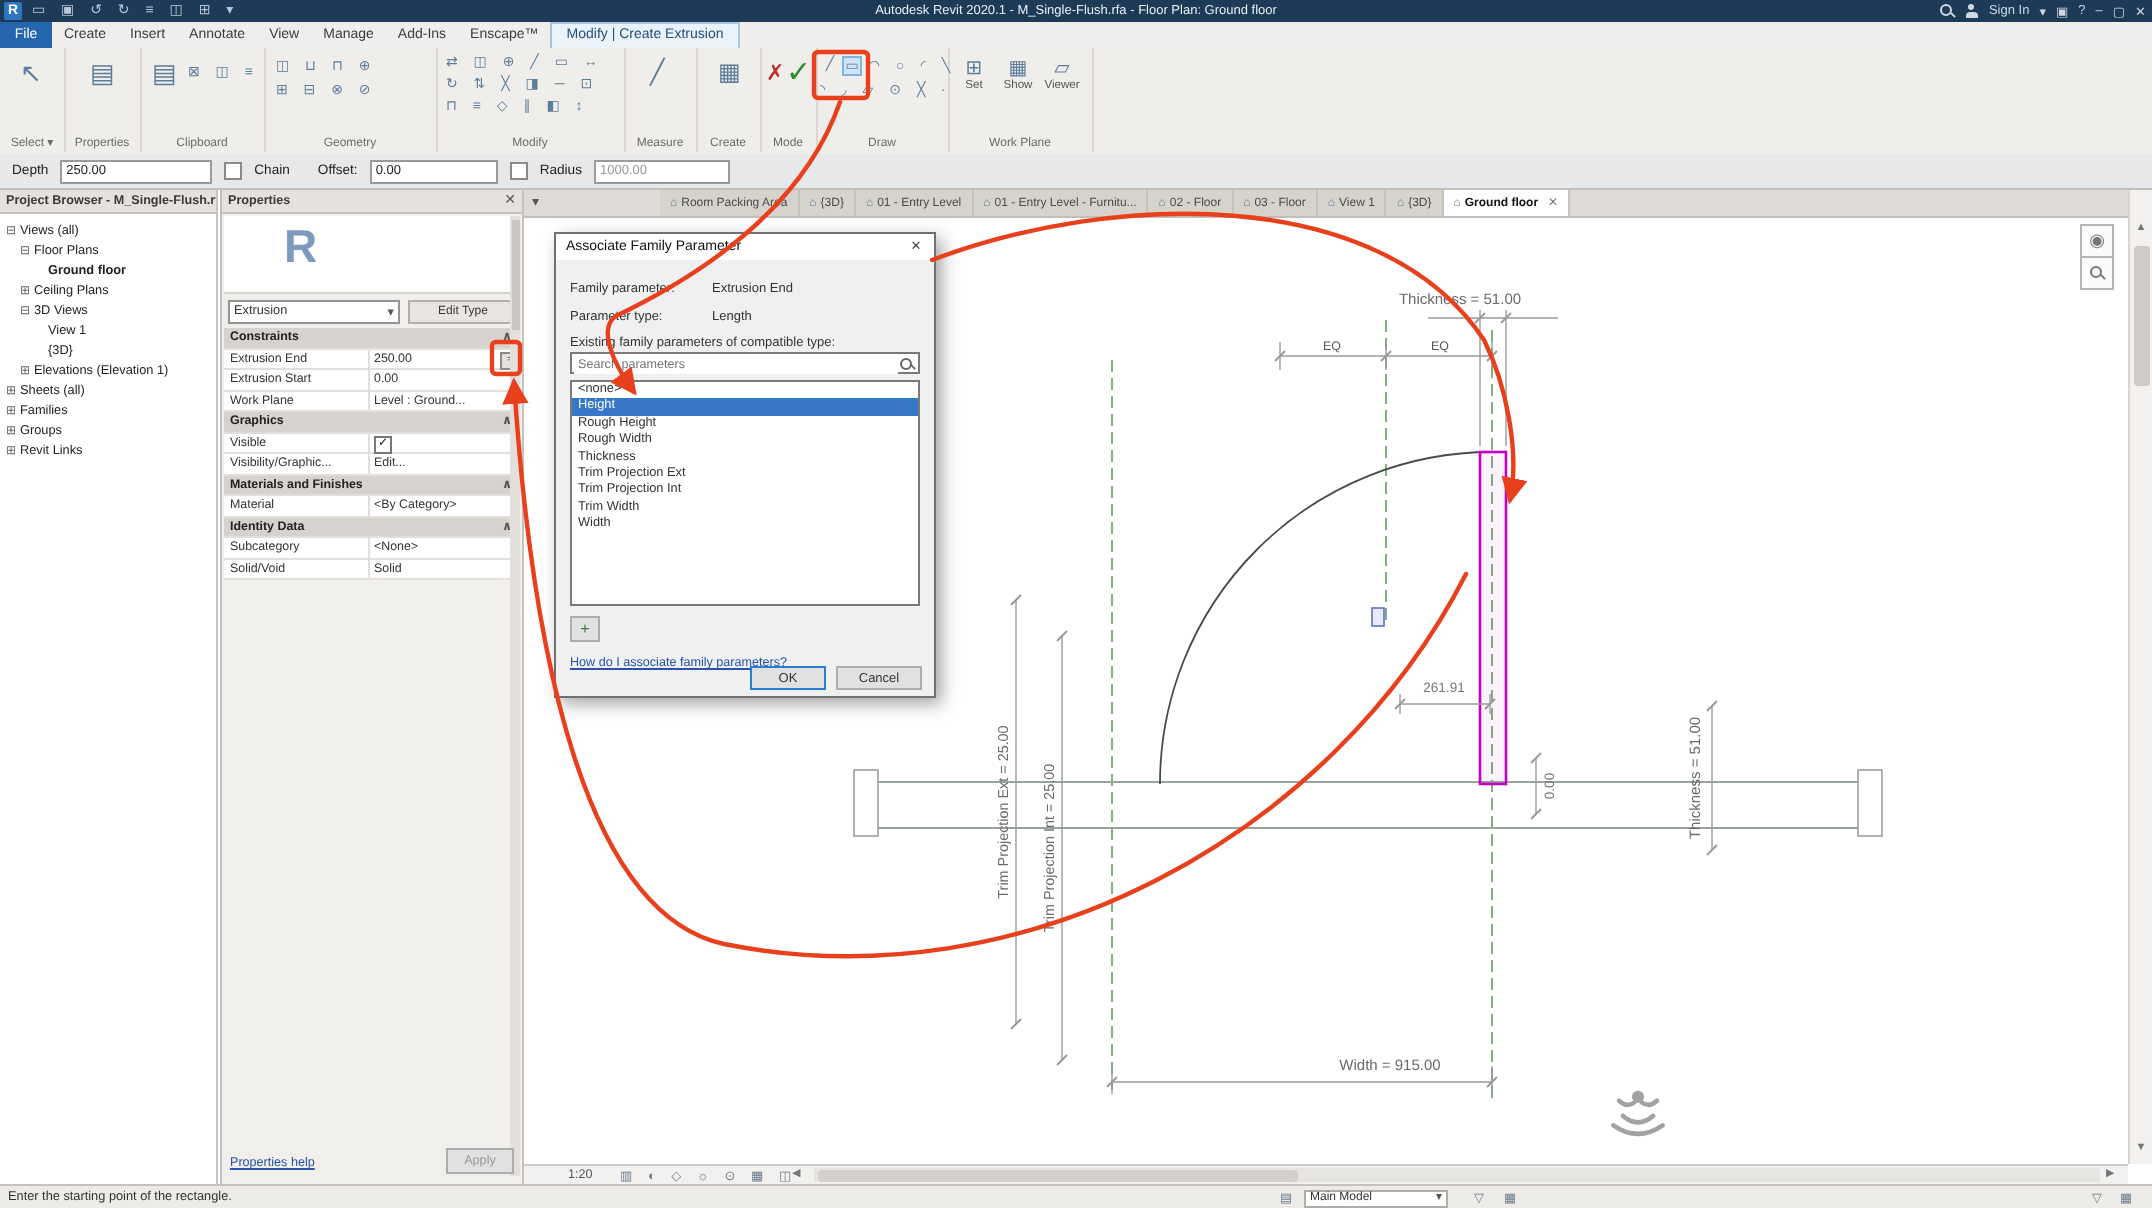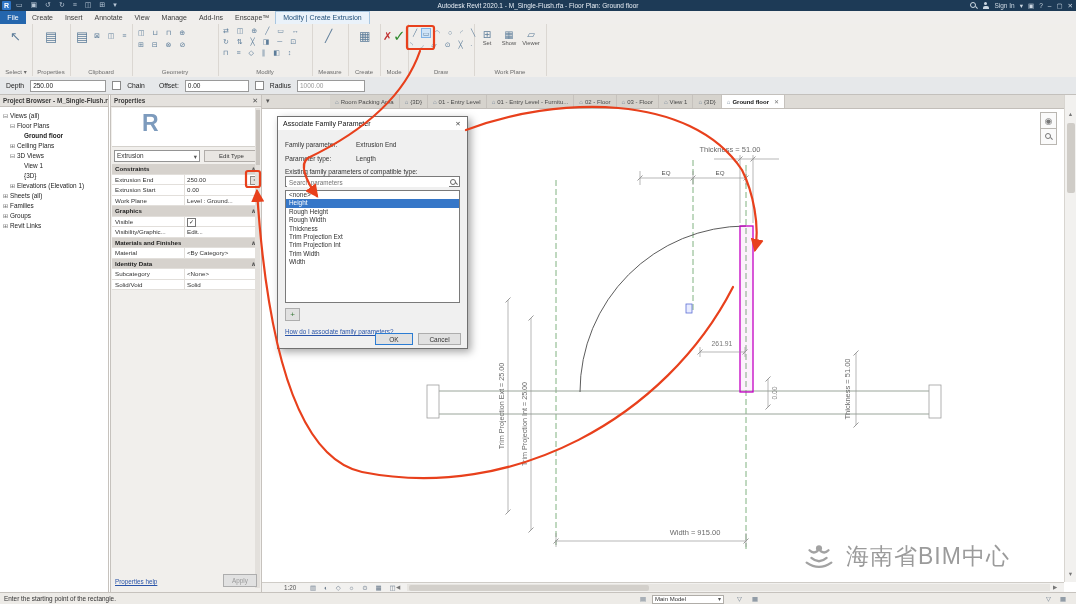--- a/index.html
+++ b/index.html
@@ -441,21 +441,20 @@
   <div class="abs" id="wm">
     <svg width="38" height="38" viewBox="0 0 40 40">
       <g stroke="#a2a2a2" fill="none" stroke-width="2.4" stroke-linecap="round">
         <path d="M7 27 Q20 36 33 27"></path>
         <path d="M12 22 Q20 29 28 22"></path>
         <circle cx="20" cy="12" r="3.2" fill="#a2a2a2" stroke="none"></circle>
         <path d="M10 14 Q14 18 18 15"></path>
         <path d="M30 14 Q26 18 22 15"></path>
       </g>
     </svg>
-    <span class="wm-text">海南省BIM中心</span>
   </div>
 
   <div class="abs" id="dlg">
     <div class="dlg-title">Associate Family Parameter</div>
     <div class="dlg-x">✕</div>
     <span style="position:absolute;left:7px;top:24px">Family parameter:</span>
     <span style="position:absolute;left:78px;top:24px">Extrusion End</span>
     <span style="position:absolute;left:7px;top:38px">Parameter type:</span>
     <span style="position:absolute;left:78px;top:38px">Length</span>
     <span style="position:absolute;left:7px;top:51px">Existing family parameters of compatible type:</span>

